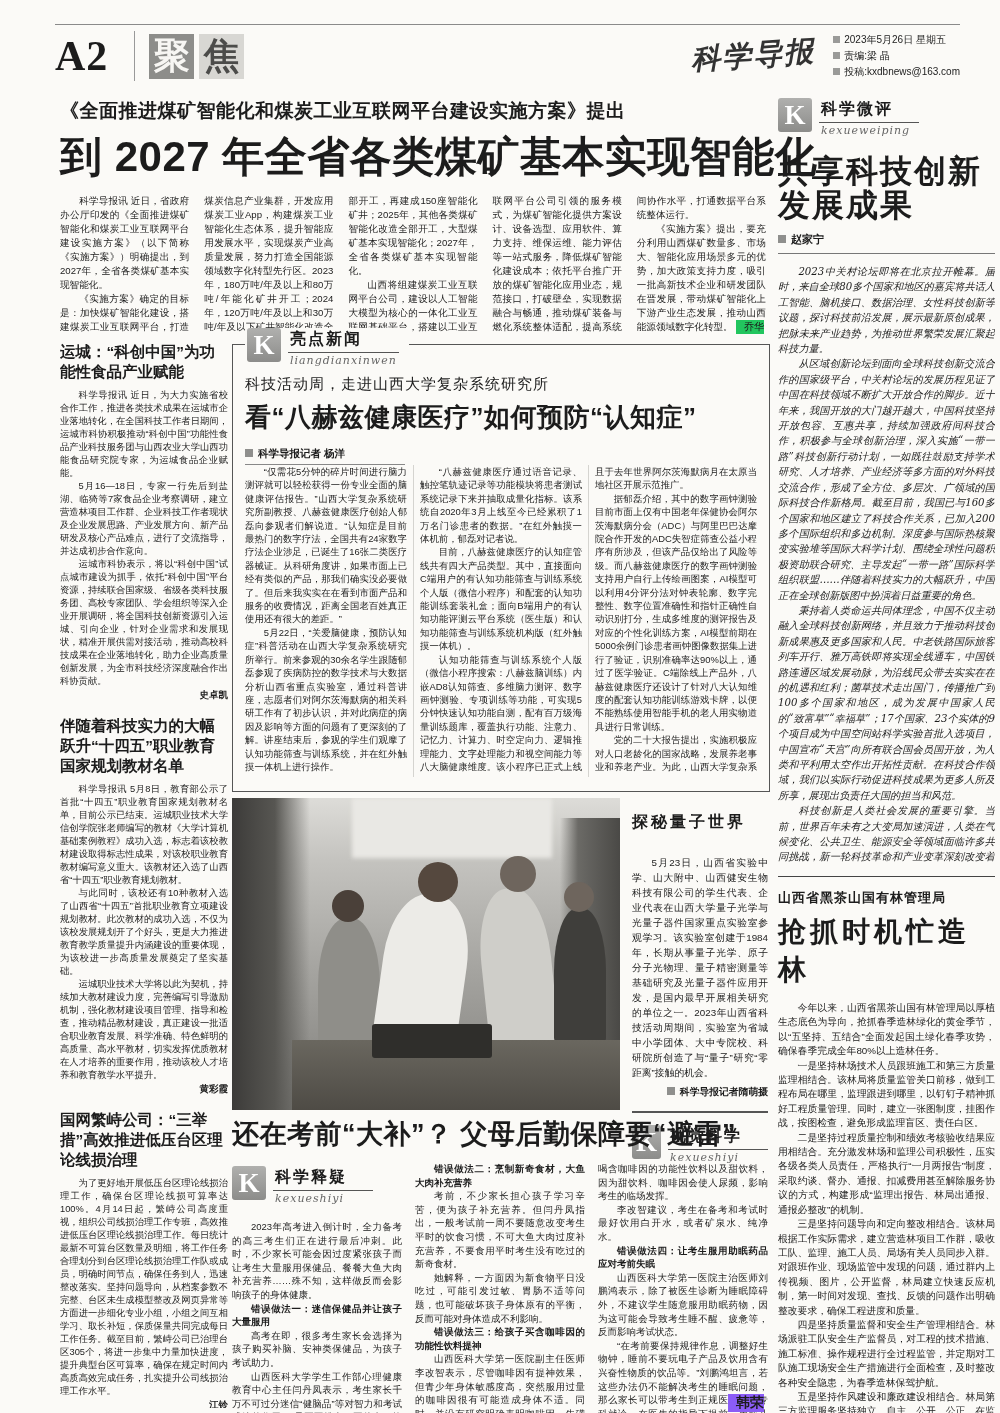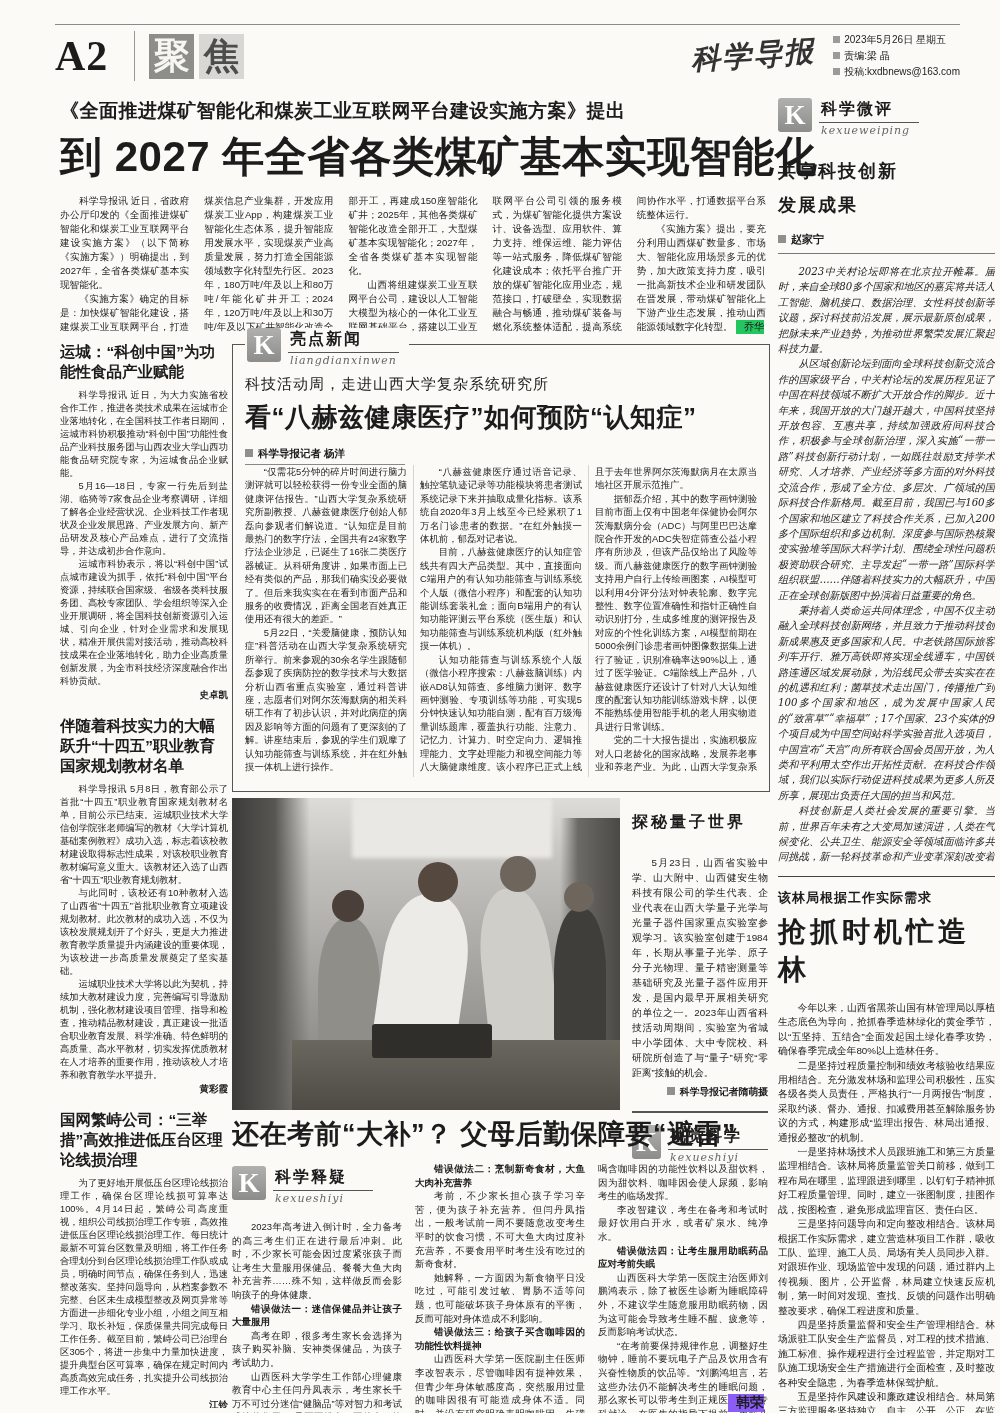--- a/index.html
+++ b/index.html
@@ -84,21 +84,21 @@
   #qa{top:1116px;left:232px;width:536px;height:297px;overflow:hidden;}
   .qa-headline{font-size:27px;font-weight:900;letter-spacing:0.5px;margin-bottom:10px;white-space:nowrap;}
   .qa-cols{display:flex;gap:13px;position:relative;height:252px;overflow:hidden;}
   .qa-col{width:170px;}
   .qa-col .klogo{margin:4px 0 14px 0;}
   .qa-col p{margin:0;font-size:9.5px;line-height:13.6px;text-align:justify;text-indent:2em;}
   .subhead{font-weight:bold;text-indent:2em;}
   .qa-byline{position:absolute;right:4px;bottom:2px;font-size:14px;font-weight:bold;background:#8b5cf6;padding-left:8px;}
   
   #rightcol{top:98px;left:778px;width:217px;height:1315px;}
-  .cmt-headline{font-size:18px;font-weight:900;line-height:34px;letter-spacing:2px;margin:16px 0 10px 0;}
+  .cmt-headline{font-size:32px;font-weight:900;line-height:34px;letter-spacing:2px;margin:16px 0 10px 0;}
   .cmt-byline{font-size:11px;font-weight:bold;border-bottom:1px solid #777;padding-bottom:6px;margin-bottom:10px;}
   .cmt-body{height:600px;overflow:hidden;}
   .cmt-body p{margin:0;font-family:"DejaVu Serif",serif;font-style:italic;
     font-size:10.2px;line-height:15.4px;text-align:justify;text-indent:2em;}
   .rc-rule{border-top:1.5px solid #444;margin:12px 0 12px 0;}
   .forest-kicker{font-size:13px;font-weight:bold;letter-spacing:1px;}
   .forest-headline{font-size:28px;font-weight:900;letter-spacing:4px;margin:6px 0 12px 0;}
   .forest-body{position:relative;height:448px;overflow:hidden;}
   .forest-body p{margin:0;font-size:9.8px;line-height:14.4px;text-align:justify;text-indent:2em;}
 </style>
@@ -132,21 +132,21 @@
       <p>《实施方案》提出，要充分利用山西煤矿数量多、市场大、智能化应用场景多元的优势，加大政策支持力度，吸引一批高新技术企业和研发团队在晋发展，带动煤矿智能化上下游产业生态发展，推动山西能源领域数字化转型。</p>
     </div>
   <div class="lead-byline">乔华</div>
 </div>
 
 <div id="rail" class="abs">
   <div class="rail-article">
     <div class="rail-title">运城：“科创中国”为功能性食品产业赋能</div>
     <div>
         <p>科学导报讯 近日，为大力实施省校合作工作，推进各类技术成果在运城市企业落地转化，在全国科技工作者日期间，运城市科协积极推动“科创中国”功能性食品产业科技服务团与山西农业大学山西功能食品研究院专家，为运城食品企业赋能。</p>
-        <p>5月16—18日，专家一行先后到盐湖、临猗等7家食品企业考察调研，详细了解各企业经营状况、企业科技工作者现状及企业发展思路、产业发展方向、新产品研发及核心产品难点，进行了交流指导，并达成初步合作意向。</p>
+        <p>5月16—18日，专家一行先后到盐湖、临猗等7家食品企业考察调研，建立营造林项目工作群、企业科技工作者现状及企业发展思路、产业发展方向、新产品研发及核心产品难点，进行了交流指导，并达成初步合作意向。</p>
         <p>运城市科协表示，将以“科创中国”试点城市建设为抓手，依托“科创中国”平台资源，持续联合国家级、省级各类科技服务团、高校专家团队、学会组织等深入企业开展调研，将全国科技创新资源引入运城、引向企业，针对企业需求和发展现状，精准开展供需对接活动，推动高校科技成果在企业落地转化，助力企业高质量创新发展，为全市科技经济深度融合作出科协贡献。</p>
       </div>
     <div class="rail-byline">史卓凯</div>
   </div>
   <div class="rail-article">
     <div class="rail-title">伴随着科技实力的大幅跃升“十四五”职业教育国家规划教材名单</div>
     <div>
         <p>科学导报讯 5月8日，教育部公示了首批“十四五”职业教育国家规划教材名单，目前公示已结束。运城职业技术大学信创学院张老师编写的教材《大学计算机基础案例教程》成功入选，标志着该校教材建设取得标志性成果，对该校职业教育教材编写意义重大。该教材还入选了山西省“十四五”职业教育规划教材。</p>
         <p>与此同时，该校还有10种教材入选了山西省“十四五”首批职业教育立项建设规划教材。此次教材的成功入选，不仅为该校发展规划开了个好头，更是大力推进教育教学质量提升内涵建设的重要体现，为该校进一步高质量发展奠定了坚实基础。</p>
         <p>运城职业技术大学将以此为契机，持续加大教材建设力度，完善编写引导激励机制，强化教材建设项目管理、指导和检查，推动精品教材建设，真正建设一批适合职业教育发展、科学准确、特色鲜明的高质量、高水平教材，切实发挥优质教材在人才培养的重要作用，推动该校人才培养和教育教学水平提升。</p>
@@ -274,26 +274,26 @@
     <div>发展成果</div>
   </div>
   <div class="cmt-byline"><span class="sq"></span><span>赵家宁</span></div>
   <div class="cmt-body">
       <p>2023中关村论坛即将在北京拉开帷幕。届时，来自全球80多个国家和地区的嘉宾将共话人工智能、脑机接口、数据治理、女性科技创新等议题，探讨科技前沿发展，展示最新原创成果，把脉未来产业趋势，为推动世界繁荣发展汇聚起科技力量。</p>
       <p>从区域创新论坛到面向全球科技创新交流合作的国家级平台，中关村论坛的发展历程见证了中国在科技领域不断扩大开放合作的脚步。近十年来，我国开放的大门越开越大，中国科技坚持开放包容、互惠共享，持续加强政府间科技合作，积极参与全球创新治理，深入实施“一带一路”科技创新行动计划，一如既往鼓励支持学术研究、人才培养、产业经济等多方面的对外科技交流合作，形成了全方位、多层次、广领域的国际科技合作新格局。截至目前，我国已与160多个国家和地区建立了科技合作关系，已加入200多个国际组织和多边机制。深度参与国际热核聚变实验堆等国际大科学计划、围绕全球性问题积极资助联合研究、主导发起“一带一路”国际科学组织联盟……伴随着科技实力的大幅跃升，中国正在全球创新版图中扮演着日益重要的角色。</p>
       <p>秉持着人类命运共同体理念，中国不仅主动融入全球科技创新网络，并且致力于推动科技创新成果惠及更多国家和人民。中老铁路国际旅客列车开行、雅万高铁即将实现全线通车，中国铁路连通区域发展动脉，为沿线民众带去实实在在的机遇和红利；菌草技术走出国门，传播推广到100多个国家和地区，成为发展中国家人民的“致富草”“幸福草”；17个国家、23个实体的9个项目成为中国空间站科学实验首批入选项目，中国宣布“天宫”向所有联合国会员国开放，为人类和平利用太空作出开拓性贡献。在科技合作领域，我们以实际行动促进科技成果为更多人所及所享，展现出负责任大国的担当和风范。</p>
       <p>科技创新是人类社会发展的重要引擎。当前，世界百年未有之大变局加速演进，人类在气候变化、公共卫生、能源安全等领域面临许多共同挑战，新一轮科技革命和产业变革深刻改变着人类社会的生产生活方式。在这样的背景下，世界各国更加需要加强科技开放合作，充分发挥科技这一有力武器的关键作用，通过协同创新探索解决全球共性问题的途径和方法。中国始终是国际科技开放合作的倡导者、维护者、践行者。面向未来，中国将以更加开放的姿态扩大科技创新领域的交流合作，维护开放、公平、公正、非歧视的科技发展环境，推动全球科技创新协作，完善全球科技治理，塑造科技向善理念，使科技创新更好增进人类福祉。</p>
     </div>
   <div class="rc-rule"></div>
-  <div class="forest-kicker">该林局根据工作实际需求</div>
+  <div class="forest-kicker">山西省黑茶山国有林管理局</div>
   <div class="forest-headline">抢抓时机忙造林</div>
   <div class="forest-body">
     <div>
         <p>今年以来，山西省黑茶山国有林管理局以厚植生态底色为导向，抢抓春季造林绿化的黄金季节，以“五坚持、五结合”全面发起国土绿化春季攻势，确保春季完成全年80%以上造林任务。</p>
+        <p>一是坚持林场技术人员跟班施工和第三方质量监理相结合。该林局将质量监管关口前移，做到工程布局在哪里，监理跟进到哪里，以钉钉子精神抓好工程质量管理。同时，建立一张图制度，挂图作战，按图检查，避免形成监理盲区、责任白区。</p>
         <p>二是坚持过程质量控制和绩效考核验收结果应用相结合。充分激发林场和监理公司积极性，压实各级各类人员责任，严格执行“一月两报告”制度，采取约谈、督办、通报、扣减费用甚至解除服务协议的方式，构建形成“监理出报告、林局出通报、通报必整改”的机制。</p>
-        <p>一是坚持林场技术人员跟班施工和第三方质量监理相结合。该林局将质量监管关口前移，做到工程布局在哪里，监理跟进到哪里，以钉钉子精神抓好工程质量管理。同时，建立一张图制度，挂图作战，按图检查，避免形成监理盲区、责任白区。</p>
         <p>三是坚持问题导向和定向整改相结合。该林局根据工作实际需求，建立营造林项目工作群，吸收工队、监理、施工人员、局场有关人员同步入群。对跟班作业、现场监管中发现的问题，通过群内上传视频、图片，公开监督，林局建立快速反应机制，第一时间对发现、查找、反馈的问题作出明确整改要求，确保工程进度和质量。</p>
         <p>四是坚持质量监督和安全生产管理相结合。林场派驻工队安全生产监督员，对工程的技术措施、施工标准、操作规程进行全过程监管，并定期对工队施工现场安全生产措施进行全面检查，及时整改各种安全隐患，为春季造林保驾护航。</p>
         <p>五是坚持作风建设和廉政建设相结合。林局第三方监理服务坚持独立、自主、公开、公正，在监理工作中不收受施工方礼金、礼品、土特产，不以私自降低或提高工程质量标准为由“吃拿卡要”工程施工人员，确保以过硬的作风，全面提升营造林工程监理水平和工作效能。</p>
       </div>
 
   </div>
 </div>
 
 </body></html>

